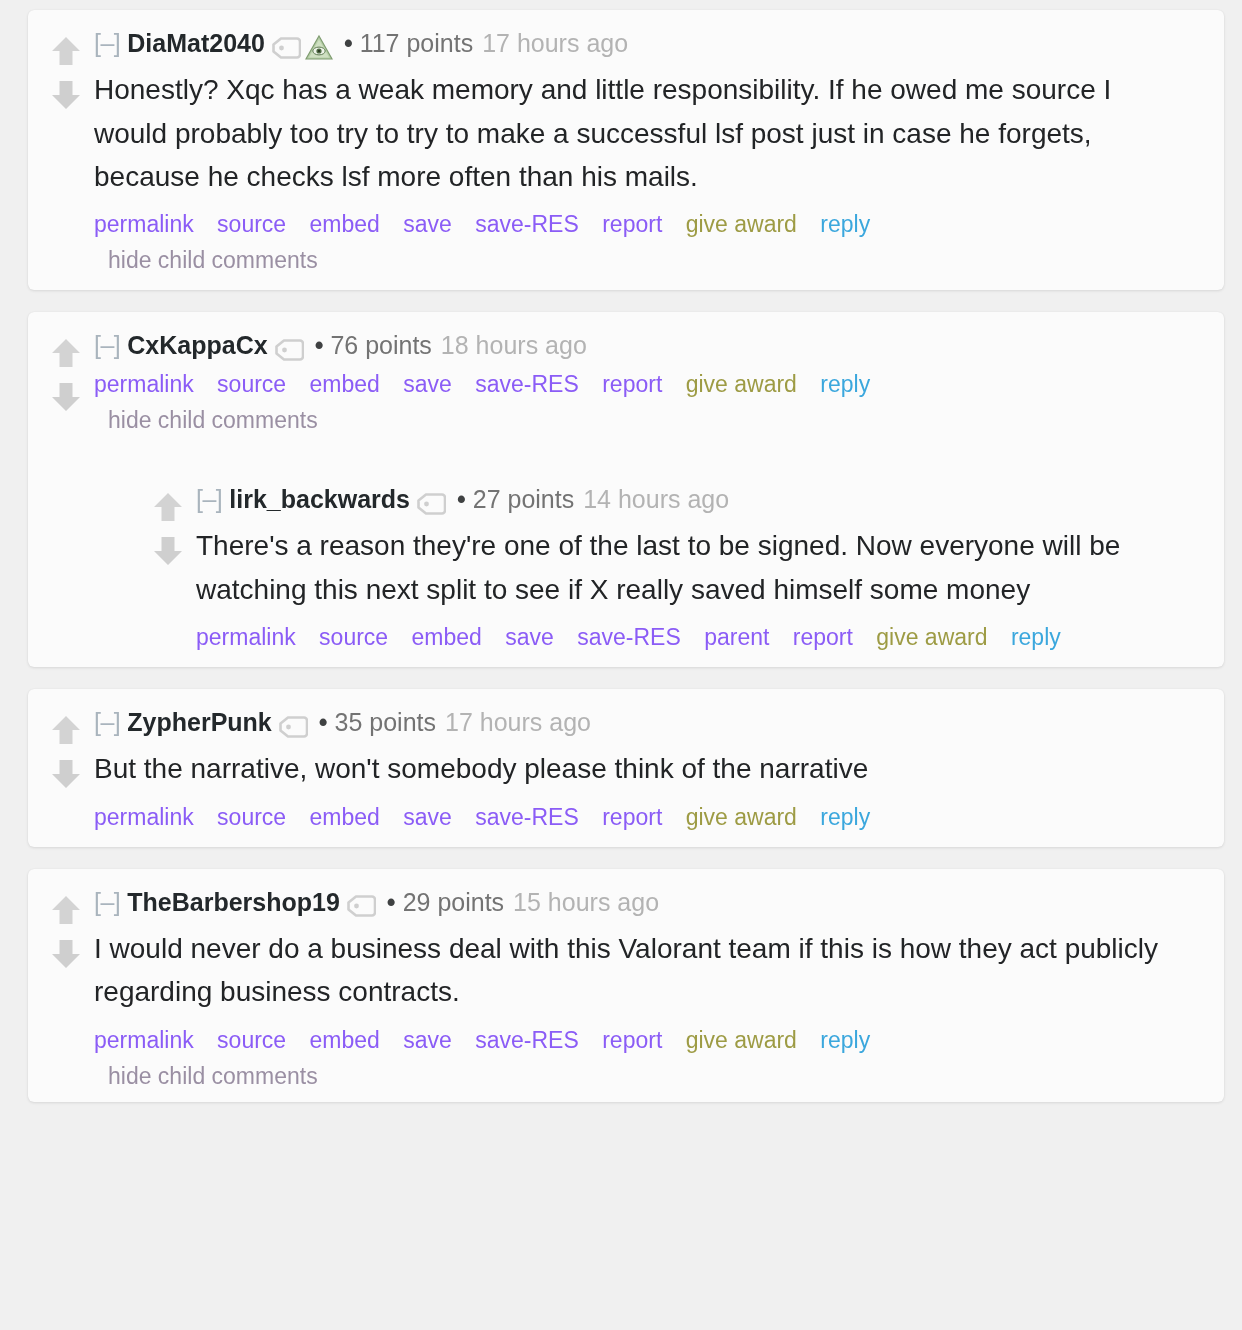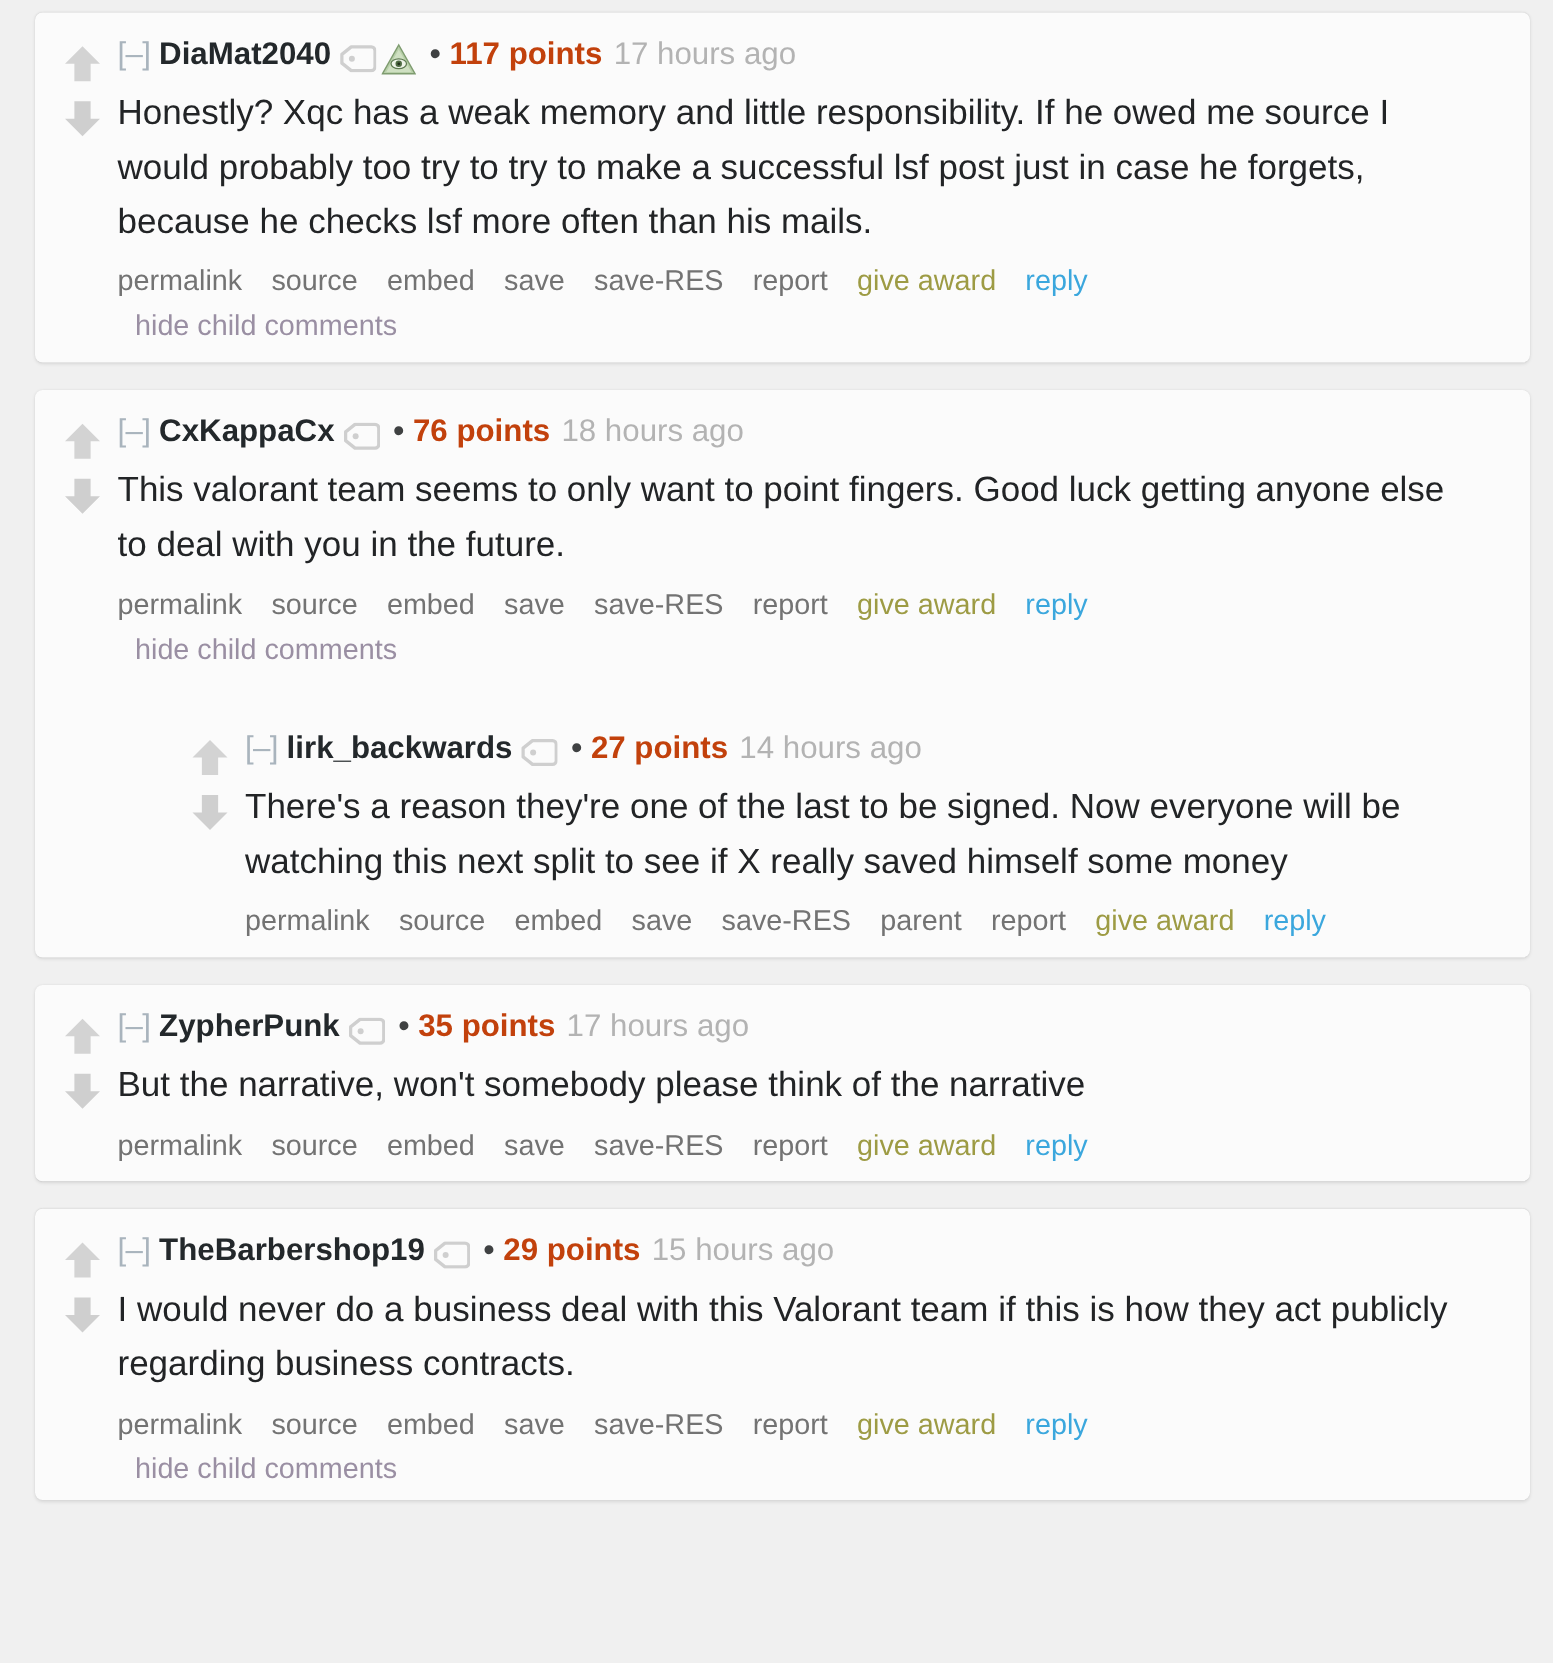--- a/index.html
+++ b/index.html
@@ -92,22 +92,22 @@
     margin-right: 4px;
     position: relative;
     top: 4px;
   }
   .dot {
     color: #3f4142;
     margin: 0 7px 0 7px;
     font-weight: bold;
   }
   .score {
-    color: #c2410c;
-    font-weight: bold;
+    color: #737373;
+    font-weight: normal;
     margin-right: 9px;
   }
   .age {
     color: #b3b3b3;
     font-weight: normal;
   }
 
   .body-text {
     font-size: 28px;
     line-height: 1.55;
@@ -115,21 +115,21 @@
     margin: 2px 0 12px 0;
     max-width: 1065px;
   }
 
   .actions {
     font-size: 23px;
     line-height: 1.3;
     color: #9a8fa3;
   }
   .actions .alink {
-    color: #737373;
+    color: #8b5cf6;
     margin-right: 17px;
     white-space: nowrap;
   }
   .actions .alink.award {
     color: #9d9b44;
   }
   .actions .alink.reply {
     color: #3ba7dd;
     font-weight: normal;
     margin-right: 0;
@@ -237,21 +237,20 @@
           <span class="usertag-icon">
             <svg width="30" height="22" viewBox="0 0 30 22">
               <path d="M2.5 7.5 L10 1.5 L26 1.5 A3 3 0 0 1 29 4.5 L29 17.5 A3 3 0 0 1 26 20.5 L10 20.5 L2.5 14.5 Z" fill="none" stroke="#cfcfcf" stroke-width="2.6" stroke-linejoin="round"></path>
               <circle cx="10.5" cy="11" r="2.4" fill="#cfcfcf"></circle>
             </svg>
           </span>
           <span class="dot">•</span>
           <span class="score">76 points</span>
           <span class="age">18 hours ago</span>
         </div>
-        <div class="body-text">This valorant team seems to only want to point fingers. Good luck getting anyone else to deal with you in the future.</div>
         <div class="actions">
           <span class="alink">permalink</span>
           <span class="alink">source</span>
           <span class="alink">embed</span>
           <span class="alink">save</span>
           <span class="alink">save-RES</span>
           <span class="alink">report</span>
           <span class="alink award">give award</span>
           <span class="alink reply">reply</span>
         </div>

